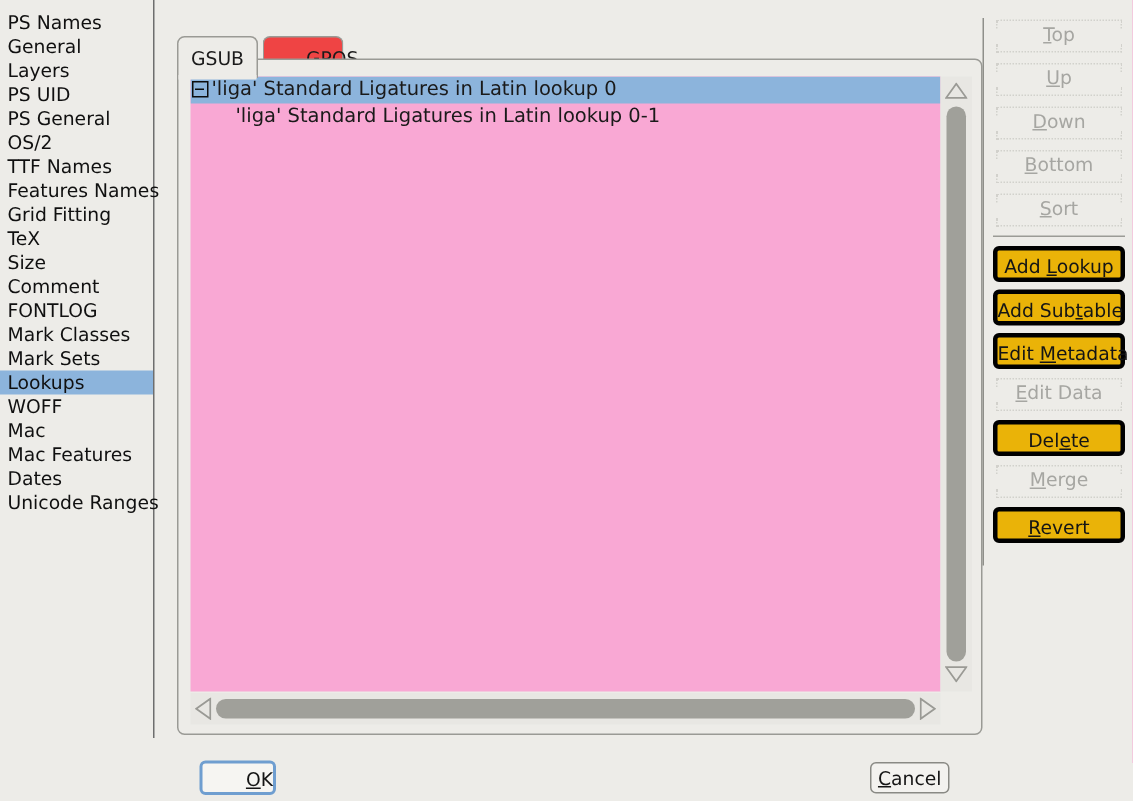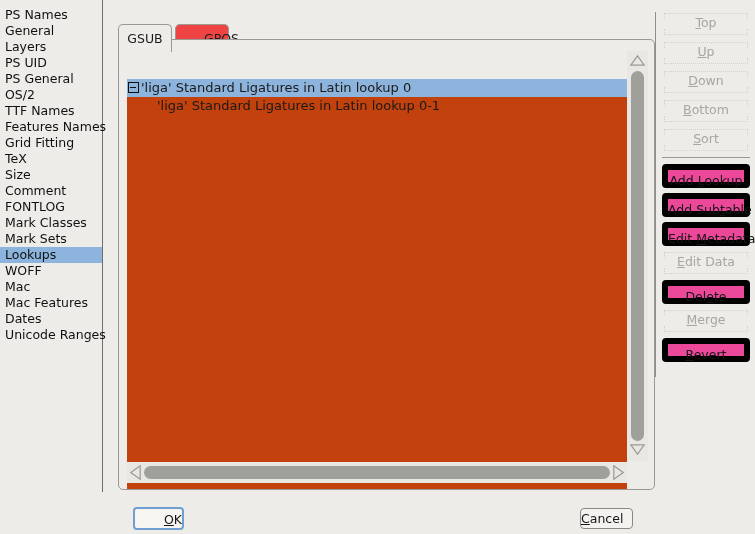--- a/index.html
+++ b/index.html
@@ -115,23 +115,22 @@
     top: 11px;
     width: 521px;
     height: 432px;
   }
   #listview {
     position: absolute;
     left: 0;
     top: 0;
     width: 500px;
     height: 410px;
-    background: #c2410c;
+    background: #f9a8d4;
     overflow: hidden;
-    margin-top: 28px;
   }
   .tree-row {
     position: relative;
     height: 18px;
     line-height: 18px;
     white-space: nowrap;
     font-size: 13px;
     cursor: default;
   }
   .tree-row.selected {
@@ -224,23 +223,23 @@
     position: relative;
     display: block;
     width: 88px;
     height: 24px;
     margin: 0 0 5px 2px;
     font-family: "DejaVu Sans", "Liberation Sans", sans-serif;
     font-size: 12.5px;
     line-height: 22px;
     text-align: center;
     box-sizing: border-box;
-    background: #ec4899;
+    background: #eab308;
     color: #151515;
-    border: 6px solid #000000;
+    border: 3px solid #000000;
     border-radius: 4px;
     cursor: pointer;
     white-space: nowrap;
   }
   .btn.flat {
     background: transparent;
     border: none;
     color: #a6a6a2;
     cursor: default;
   }
@@ -291,20 +290,21 @@
     cursor: pointer;
     color: #151515;
   }
   #cancelbtn {
     position: absolute;
     left: 580px;
     top: 508px;
     width: 53px;
     height: 21px;
     line-height: 19px;
+    text-align: center;
     font-size: 12.5px;
     box-sizing: border-box;
     background: #f3f2ef;
     border: 1px solid #8a8a85;
     border-radius: 4px;
     cursor: pointer;
     color: #151515;
   }
 
   

